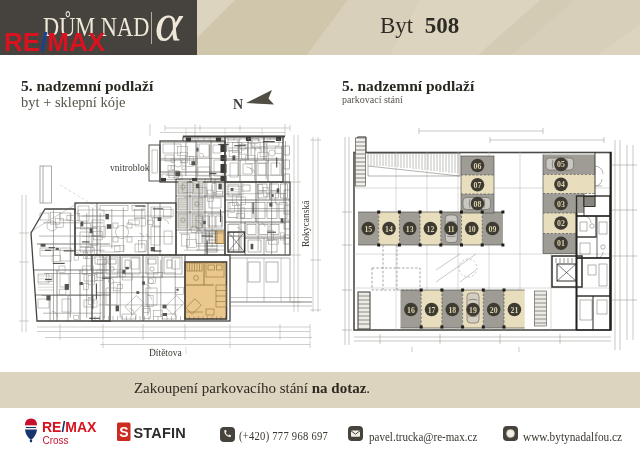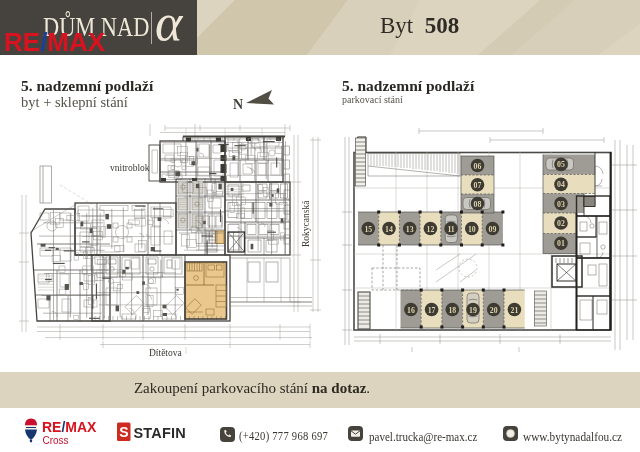--- a/index.html
+++ b/index.html
@@ -27,21 +27,21 @@
 <div class="abs" style="left:151px;top:12px;width:1px;height:32px;background:#b4ada0;"></div>
 
 <div class="abs" style="left:155px;top:-7px;color:#efe8d8;font-size:52px;font-style:italic;font-family:'Liberation Serif',serif;">α</div>
 
 <div class="abs" style="left:4px;top:27px;font-family:'Liberation Sans',sans-serif;font-weight:bold;font-size:26px;color:#d8121f;letter-spacing:0px;">RE<span style="color:#1b3f94;">/</span>MAX</div>
 
 <div class="abs" style="left:380px;top:13px;width:240px;text-align:left;font-size:23px;color:#2e2b25;">Byt&nbsp; <b>508</b></div>
 
 <div class="abs" style="left:21px;top:77px;font-size:15.5px;font-weight:bold;color:#2b2822;">5. nadzemní podlaží</div>
 
-<div class="abs" style="left:21px;top:94px;font-size:14.5px;color:#565349;">byt + sklepní stání</div>
+<div class="abs" style="left:21px;top:94px;font-size:14.5px;color:#565349;">byt + sklepní kóje</div>
 
 <div class="abs" style="left:342px;top:77px;font-size:15.5px;font-weight:bold;color:#2b2822;">5. nadzemní podlaží</div>
 
 <div class="abs" style="left:342px;top:94px;font-size:10px;color:#565349;">parkovací stání</div>
 
 <svg class="abs" style="left:228px;top:86px;" width="52" height="26" viewBox="0 0 52 26">
   <text x="5" y="23" font-family="Liberation Serif,serif" font-size="14" font-weight="bold" fill="#44413b">N</text>
   <polygon points="18,17 44,4 40.5,12.5 46,18.5" fill="#514e46"></polygon>
 </svg>
 

